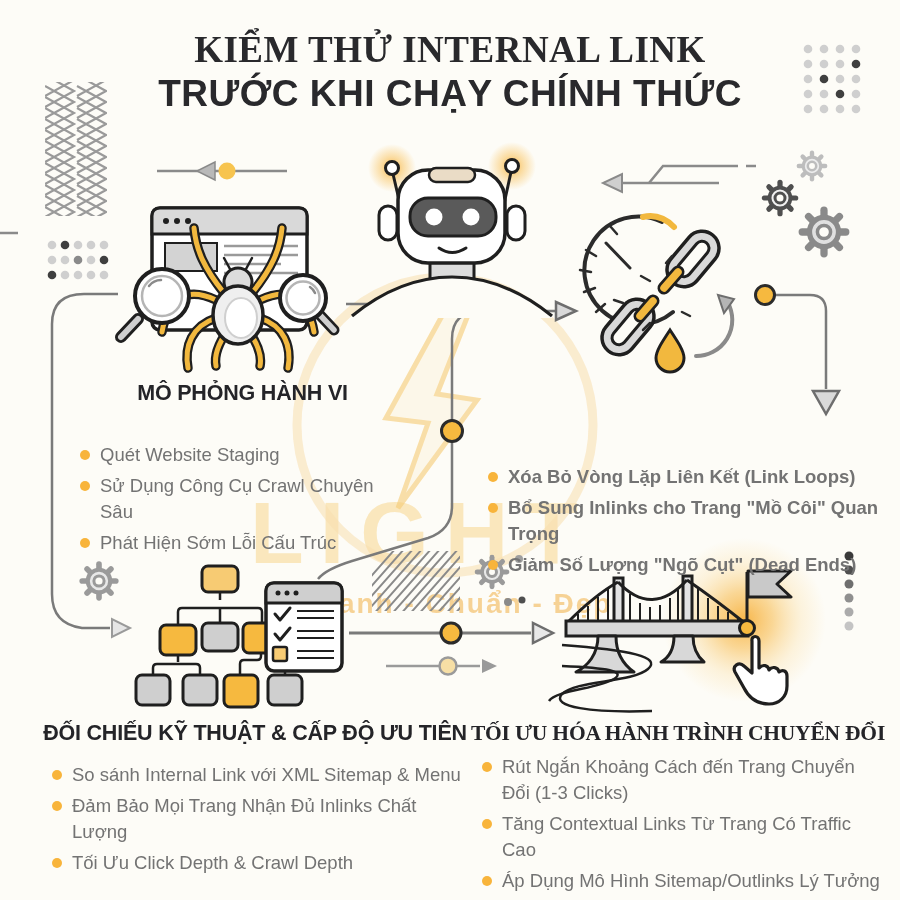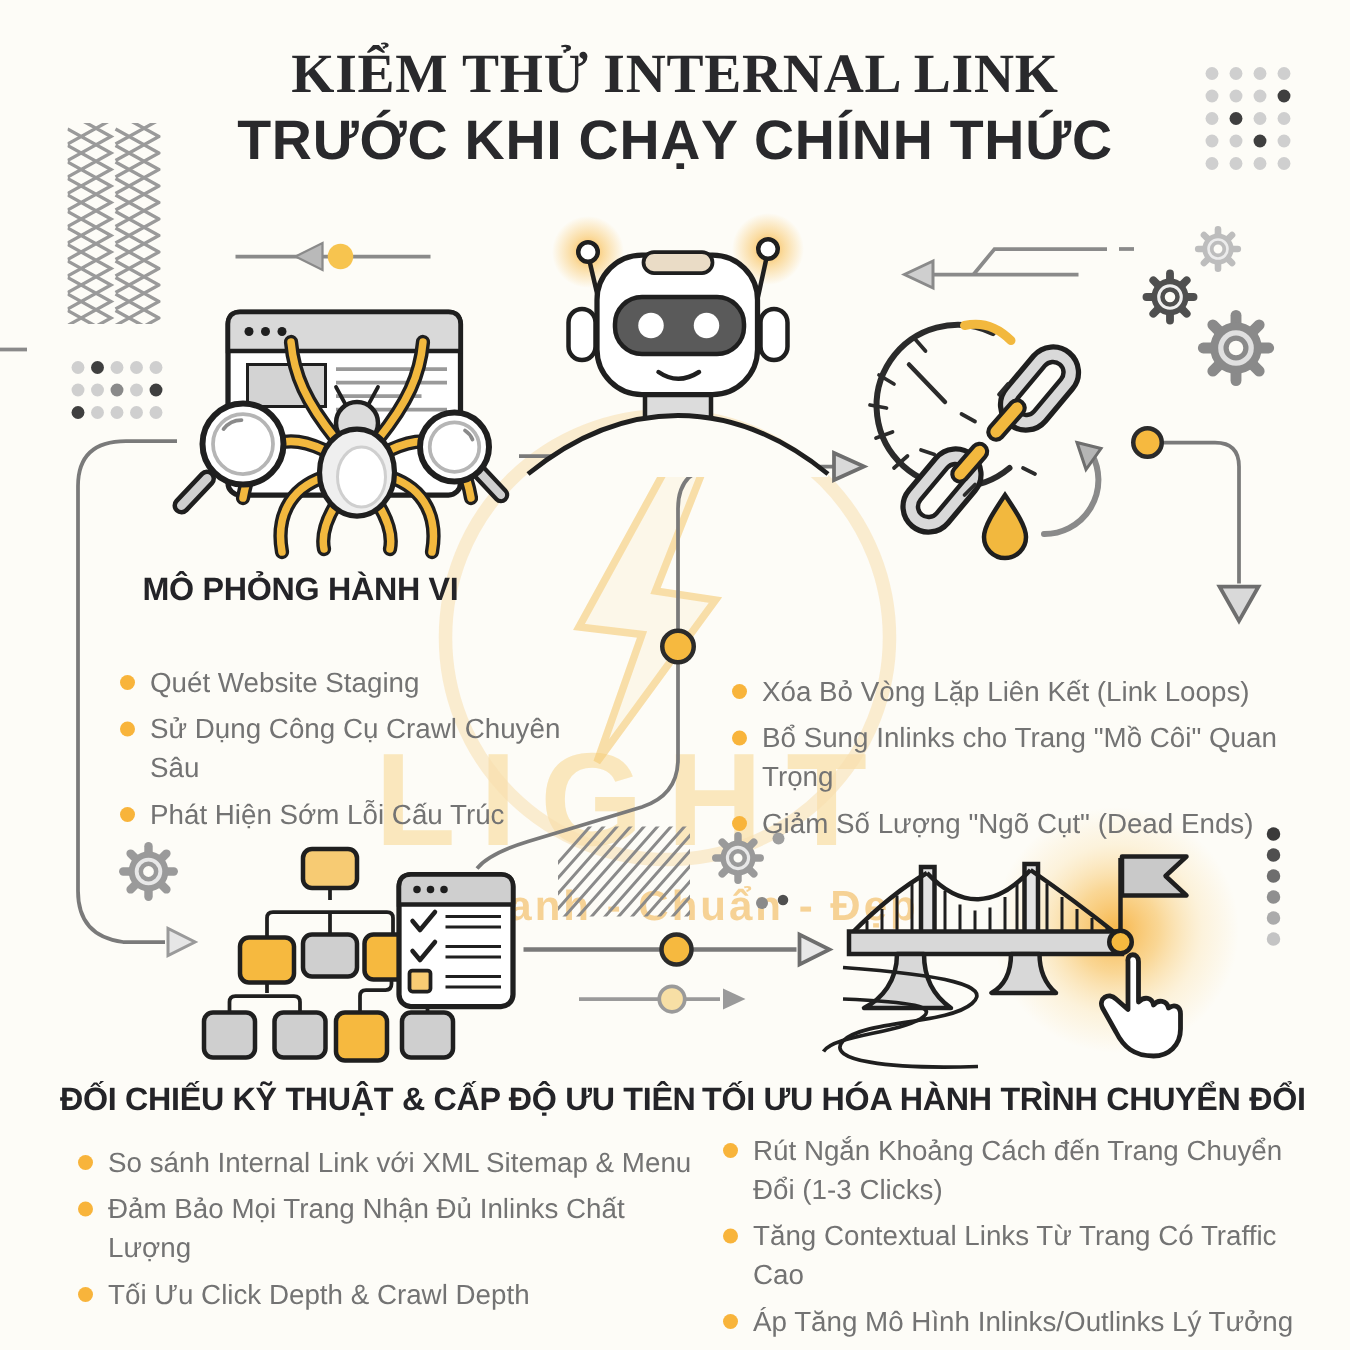--- a/index.html
+++ b/index.html
@@ -2,21 +2,21 @@
 <html><head>
 <meta charset="utf-8">
 <style>
   html,body{margin:0;padding:0;}
   body{font-family:"Liberation Sans","DejaVu Sans",sans-serif;background:#ffffff;}
   #canvas{position:relative;width:900px;height:900px;background:#FDFCF7;overflow:hidden;}
   .abs{position:absolute;}
   
   #title{top:28px;left:0;width:900px;text-align:center;font-weight:bold;
          font-size:37px;line-height:44px;letter-spacing:.5px;color:#29292C;z-index:3;}
-  .heading{position:absolute;text-align:left;font-weight:bold;font-size:21.5px;
+  .heading{position:absolute;text-align:center;font-weight:bold;font-size:21.5px;
            line-height:26px;color:#242428;z-index:3;letter-spacing:-0.2px;}
   .heading span{display:block;}
   ul.bullets{position:absolute;list-style:none;margin:0;padding:0;z-index:3;}
   ul.bullets li{display:flex;gap:10px;margin-bottom:5px;font-size:18.5px;
                 line-height:26px;color:#737373;}
   ul.bullets .dot{width:10px;height:10px;border-radius:50%;background:#F8B43B;
                   margin-top:8px;flex-shrink:0;}
   
   #wm-brand{top:482px;left:250px;width:410px;text-align:left;font-weight:bold;
             font-size:88px;letter-spacing:16px;color:rgba(244,197,95,0.38);z-index:1;}
@@ -394,21 +394,21 @@
     <li>
         <span class="dot"></span>
         <span>Sử Dụng Công Cụ Crawl Chuyên Sâu</span>
       </li>
     <li>
         <span class="dot"></span>
         <span>Phát Hiện Sớm Lỗi Cấu Trúc</span>
       </li>
   </ul>
 
-  <ul class="bullets" style="left:488px;top:448px;width:402px;">
+  <ul class="bullets" style="left:488px;top:464px;width:402px;font-weight:bold;">
     <li>
         <span class="dot"></span>
         <span>Xóa Bỏ Vòng Lặp Liên Kết (Link Loops)</span>
       </li>
     <li>
         <span class="dot"></span>
         <span>Bổ Sung Inlinks cho Trang "Mồ Côi" Quan Trọng</span>
       </li>
     <li>
         <span class="dot"></span>
@@ -428,32 +428,32 @@
     <li>
         <span class="dot"></span>
         <span>Đảm Bảo Mọi Trang Nhận Đủ Inlinks Chất Lượng</span>
       </li>
     <li>
         <span class="dot"></span>
         <span>Tối Ưu Click Depth &amp; Crawl Depth</span>
       </li>
   </ul>
 
-  <div class="heading" style="left:468px;top:720px;width:420px;">
+  <div class="heading" style="left:468px;top:720px;width:420px;font-family:Liberation Serif, serif;">
     <span>TỐI ƯU HÓA HÀNH TRÌNH CHUYỂN ĐỔI</span>
     <span></span>
   </div>
   <ul class="bullets" style="left:482px;top:754px;width:400px;">
     <li>
         <span class="dot"></span>
         <span>Rút Ngắn Khoảng Cách đến Trang Chuyển Đổi (1-3 Clicks)</span>
       </li>
     <li>
         <span class="dot"></span>
         <span>Tăng Contextual Links Từ Trang Có Traffic Cao</span>
       </li>
     <li>
         <span class="dot"></span>
-        <span>Áp Tăng Mô Hình Inlinks/Outlinks Lý Tưởng</span>
+        <span>Áp Dụng Mô Hình Sitemap/Outlinks Lý Tưởng</span>
       </li>
   </ul>
 
 </div>
 
 </body></html>

